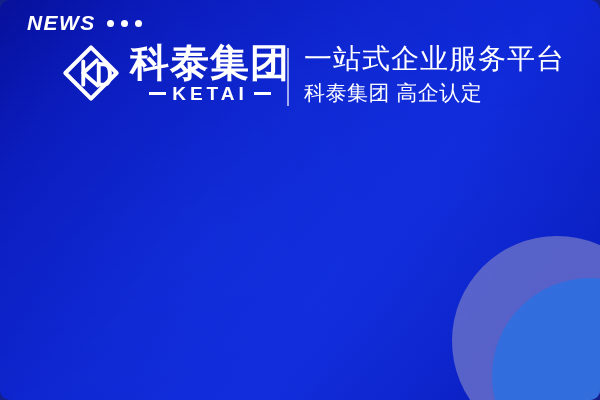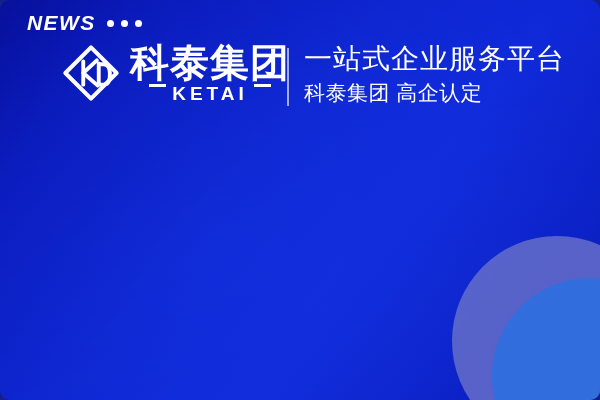--- a/index.html
+++ b/index.html
@@ -113,21 +113,21 @@
   .brand-cn {
     color: #ffffff;
     font-size: 39px;
     font-weight: bold;
     line-height: 1.02;
     letter-spacing: 1px;
     white-space: nowrap;
   }
   .brand-en-row {
     display: flex;
-    align-items: flex-start;
+    align-items: center;
     gap: 6px;
     margin-top: 1px;
   }
   .brand-en-row .rule {
     display: block;
     width: 17px;
     height: 3px;
     background: #ffffff;
   }
   .brand-en {

